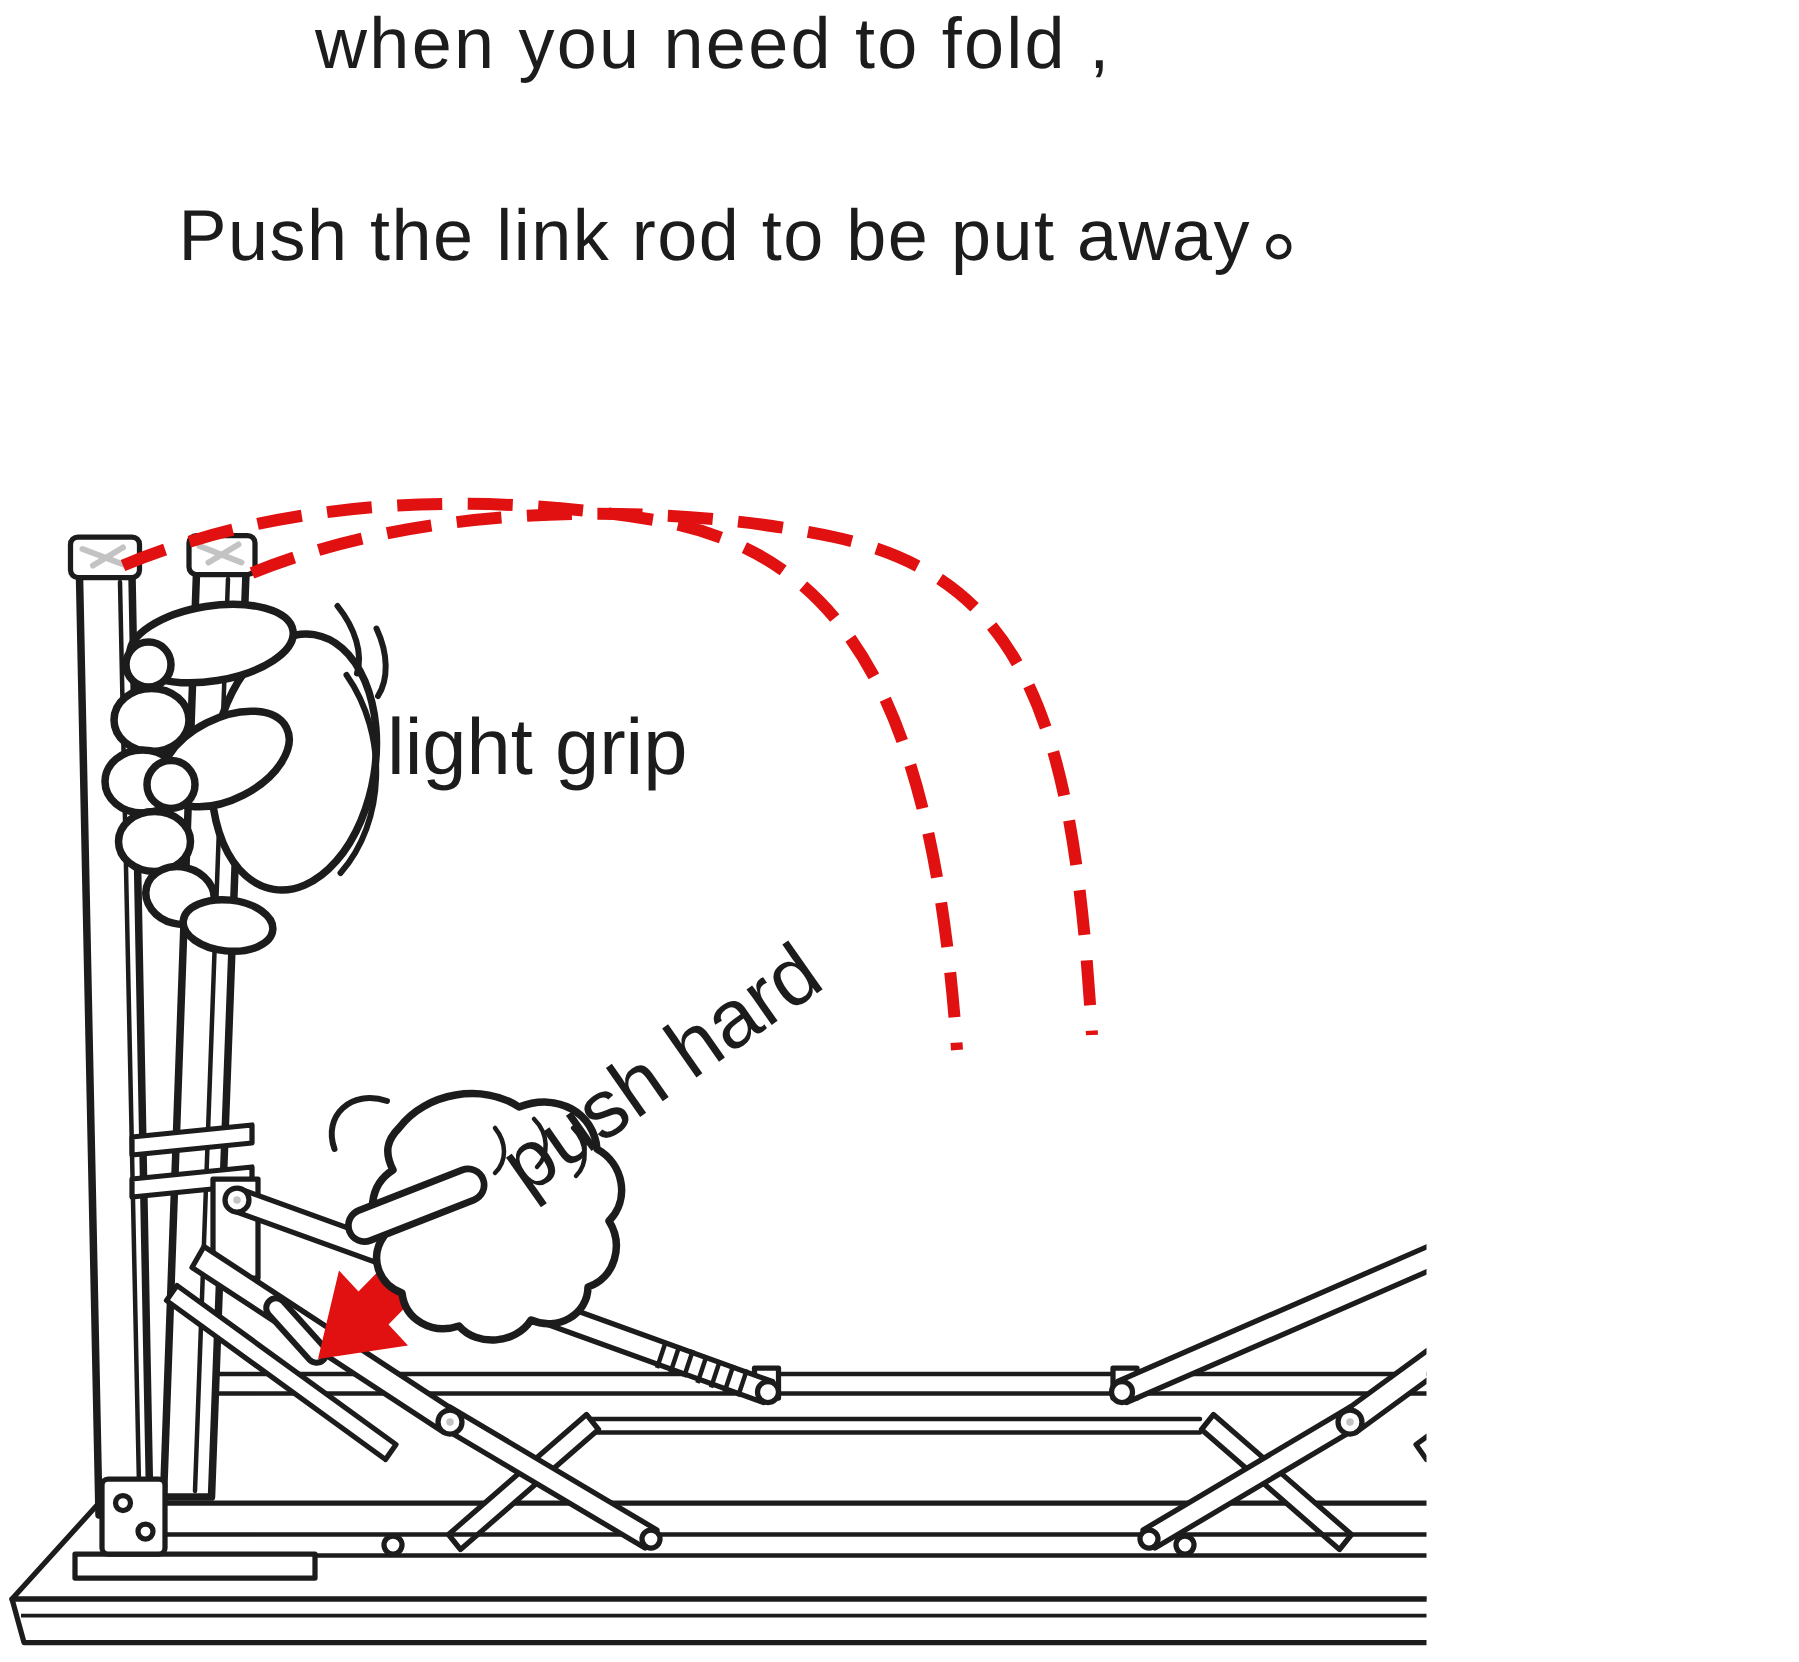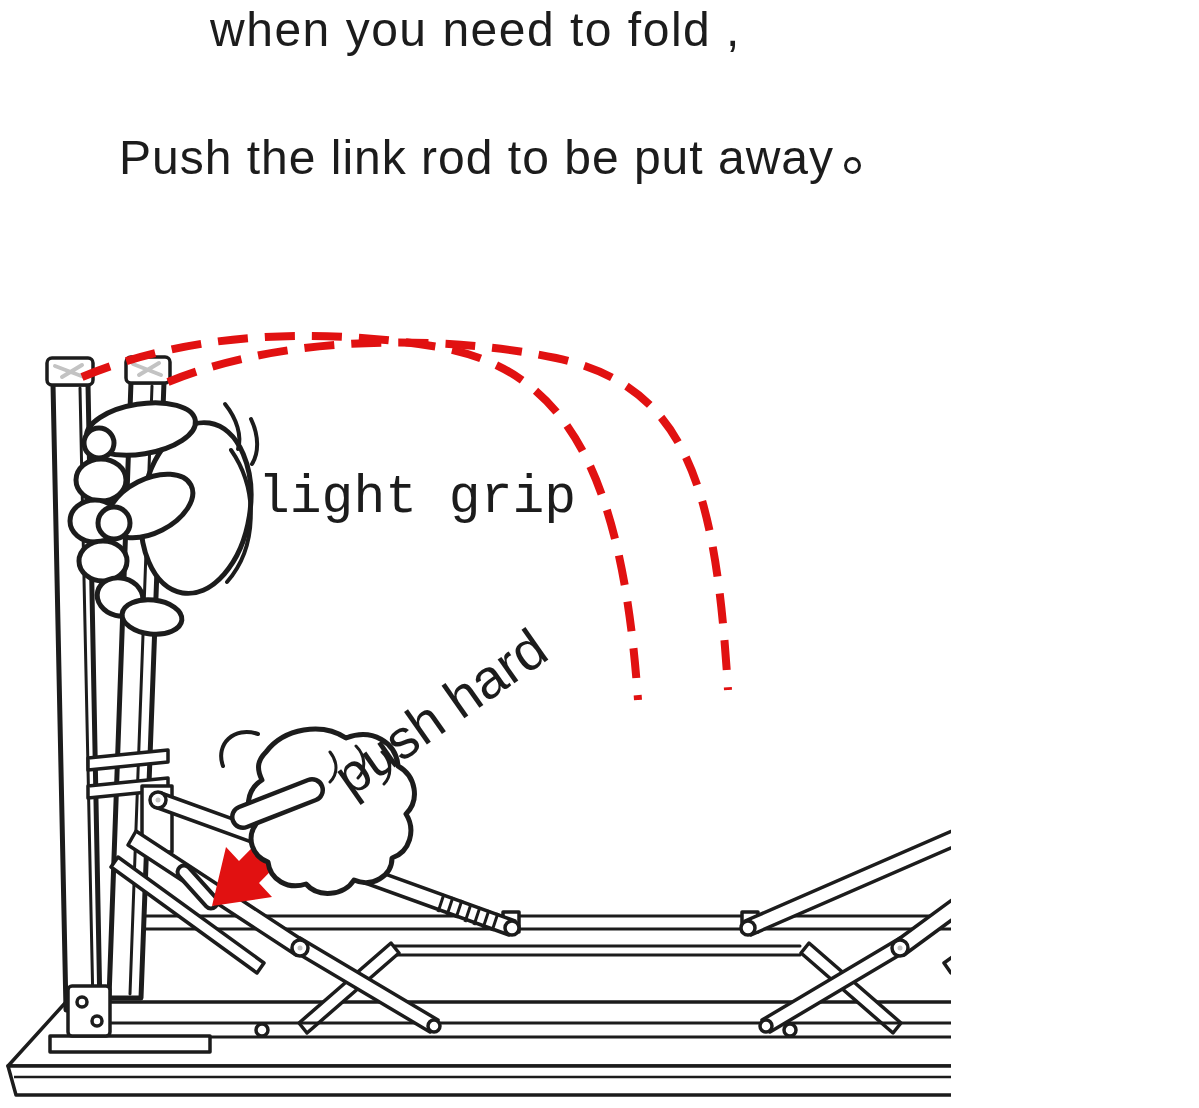--- a/index.html
+++ b/index.html
@@ -8,21 +8,21 @@
     position:relative; width:951px; height:1108px; background:var(--paper);
     overflow:hidden; font-family:"Liberation Sans","DejaVu Sans",sans-serif; color:var(--ink);
   }
   .stage svg { position:absolute; left:0; top:0; }
   .t1 { position:absolute; left:0; right:0; top:2px; text-align:center;
         font-size:48px; letter-spacing:1.5px; white-space:pre; }
   .t2 { position:absolute; left:0; right:0; top:130px; text-align:center;
         font-size:48px; letter-spacing:1px;margin-left:29px; }
   .jp-period { display:inline-block; width:11px; height:11px; border:3.5px solid var(--ink);
         border-radius:50%; margin-left:10px; }
-  .grip-label { position:absolute; left:258px; top:468px; font-size:53px;font-family:Liberation Mono, monospace; }
+  .grip-label { position:absolute; left:258px; top:468px; font-size:53px; }
   .push-label { position:absolute; left:318px; top:680px; font-size:55px;
         transform:rotate(-35deg); }
   
   .ln   { stroke:var(--ink); stroke-width:4;   fill:none; stroke-linecap:round; }
   .ln3  { stroke:var(--ink); stroke-width:3;   fill:none; stroke-linecap:round; }
   .thin { stroke:var(--ink); stroke-width:2.5; fill:none; }
   .w    { fill:#fff; stroke:var(--ink); stroke-width:3.5; stroke-linejoin:round; }
   .w5   { fill:#fff; stroke:var(--ink); stroke-width:5;   stroke-linejoin:round; }
   .skin { fill:#fff; stroke:var(--ink); stroke-width:5;   stroke-linejoin:round; }
   .scrib{ stroke:var(--gray); stroke-width:4; fill:none; stroke-linecap:round; }

